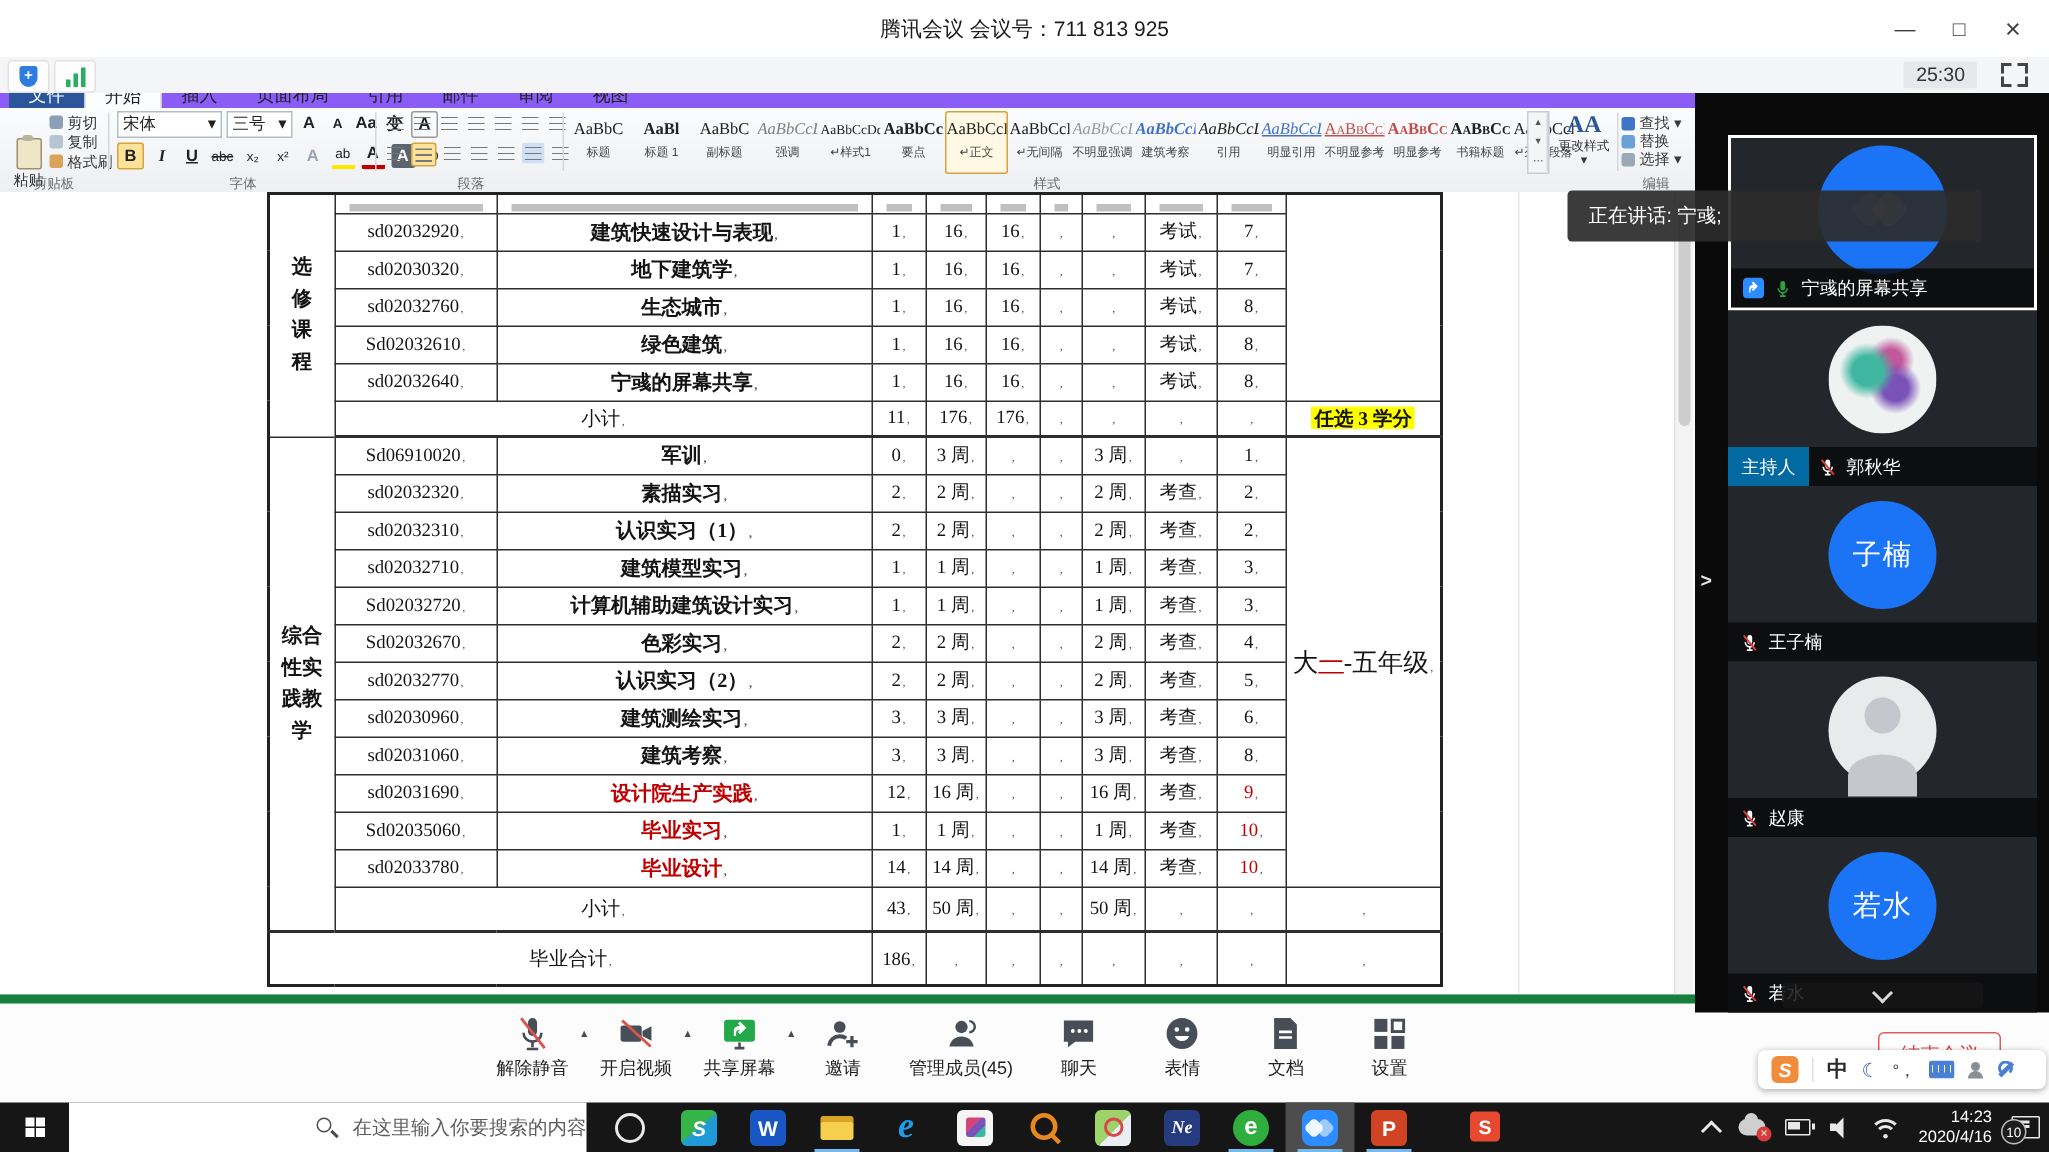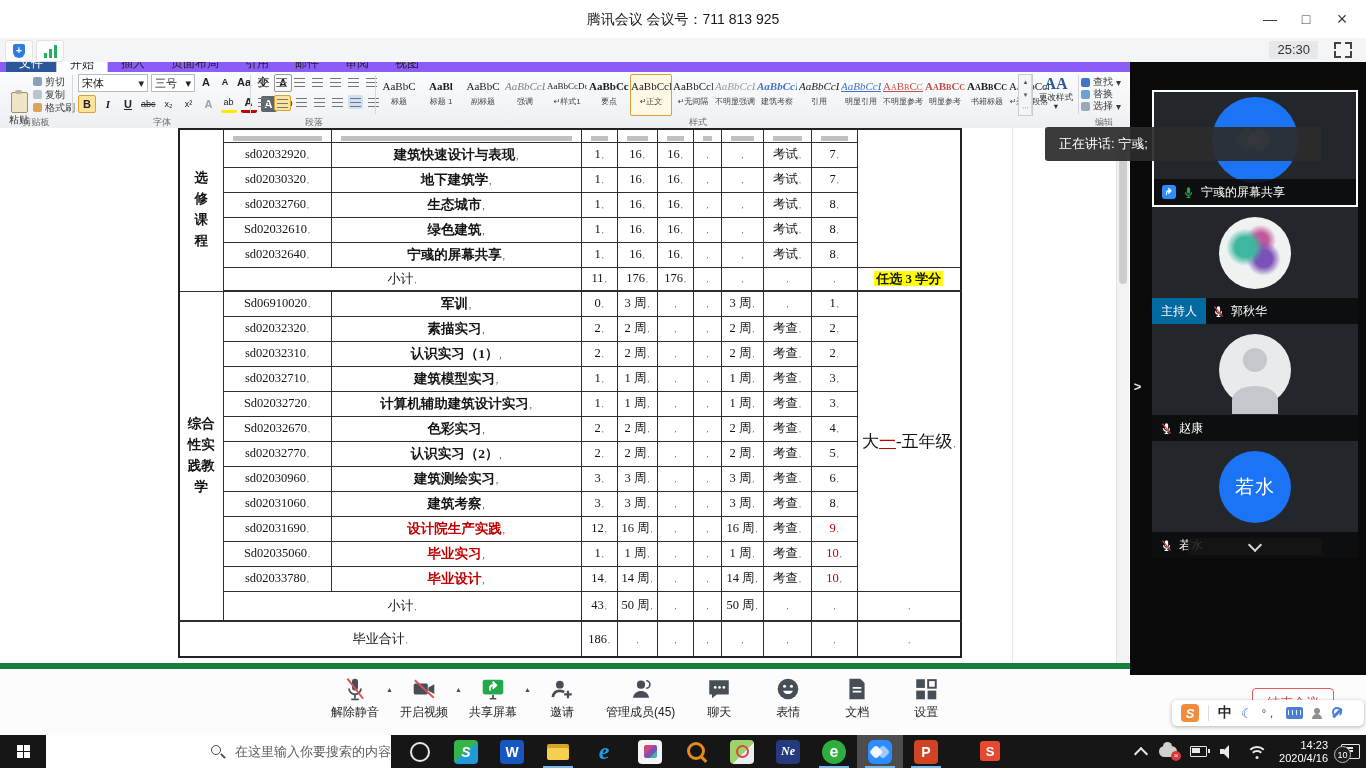--- a/index.html
+++ b/index.html
@@ -716,20 +716,34 @@
           <svg width="13" height="13" viewBox="0 0 24 24">
               <rect x="9" y="2.5" width="6" height="11.5" rx="3" fill="#fff"></rect>
               <path d="M6.5 11.5a5.5 5.5 0 0 0 11 0" fill="none" stroke="#fff" stroke-width="2"></path>
               <path d="M12 17v4M8.5 21h7" stroke="#fff" stroke-width="2"></path>
               <path d="M4.5 3l15 18" stroke="#e23b3b" stroke-width="2.4"></path>
             </svg>
           <span>郭秋华</span>
         </div>
       </div>
       <div class="tile">
+        <div class="avatar">
+            <span>子楠</span>
+          </div>
+        <div class="namebar">
+          <svg width="13" height="13" viewBox="0 0 24 24">
+              <rect x="9" y="2.5" width="6" height="11.5" rx="3" fill="#fff"></rect>
+              <path d="M6.5 11.5a5.5 5.5 0 0 0 11 0" fill="none" stroke="#fff" stroke-width="2"></path>
+              <path d="M12 17v4M8.5 21h7" stroke="#fff" stroke-width="2"></path>
+              <path d="M4.5 3l15 18" stroke="#e23b3b" stroke-width="2.4"></path>
+            </svg>
+          <span>王子楠</span>
+        </div>
+      </div>
+      <div class="tile">
         <div class="avatar sil"></div>
         <div class="namebar">
           <svg width="13" height="13" viewBox="0 0 24 24">
               <rect x="9" y="2.5" width="6" height="11.5" rx="3" fill="#fff"></rect>
               <path d="M6.5 11.5a5.5 5.5 0 0 0 11 0" fill="none" stroke="#fff" stroke-width="2"></path>
               <path d="M12 17v4M8.5 21h7" stroke="#fff" stroke-width="2"></path>
               <path d="M4.5 3l15 18" stroke="#e23b3b" stroke-width="2.4"></path>
             </svg>
           <span>赵康</span>
         </div>

